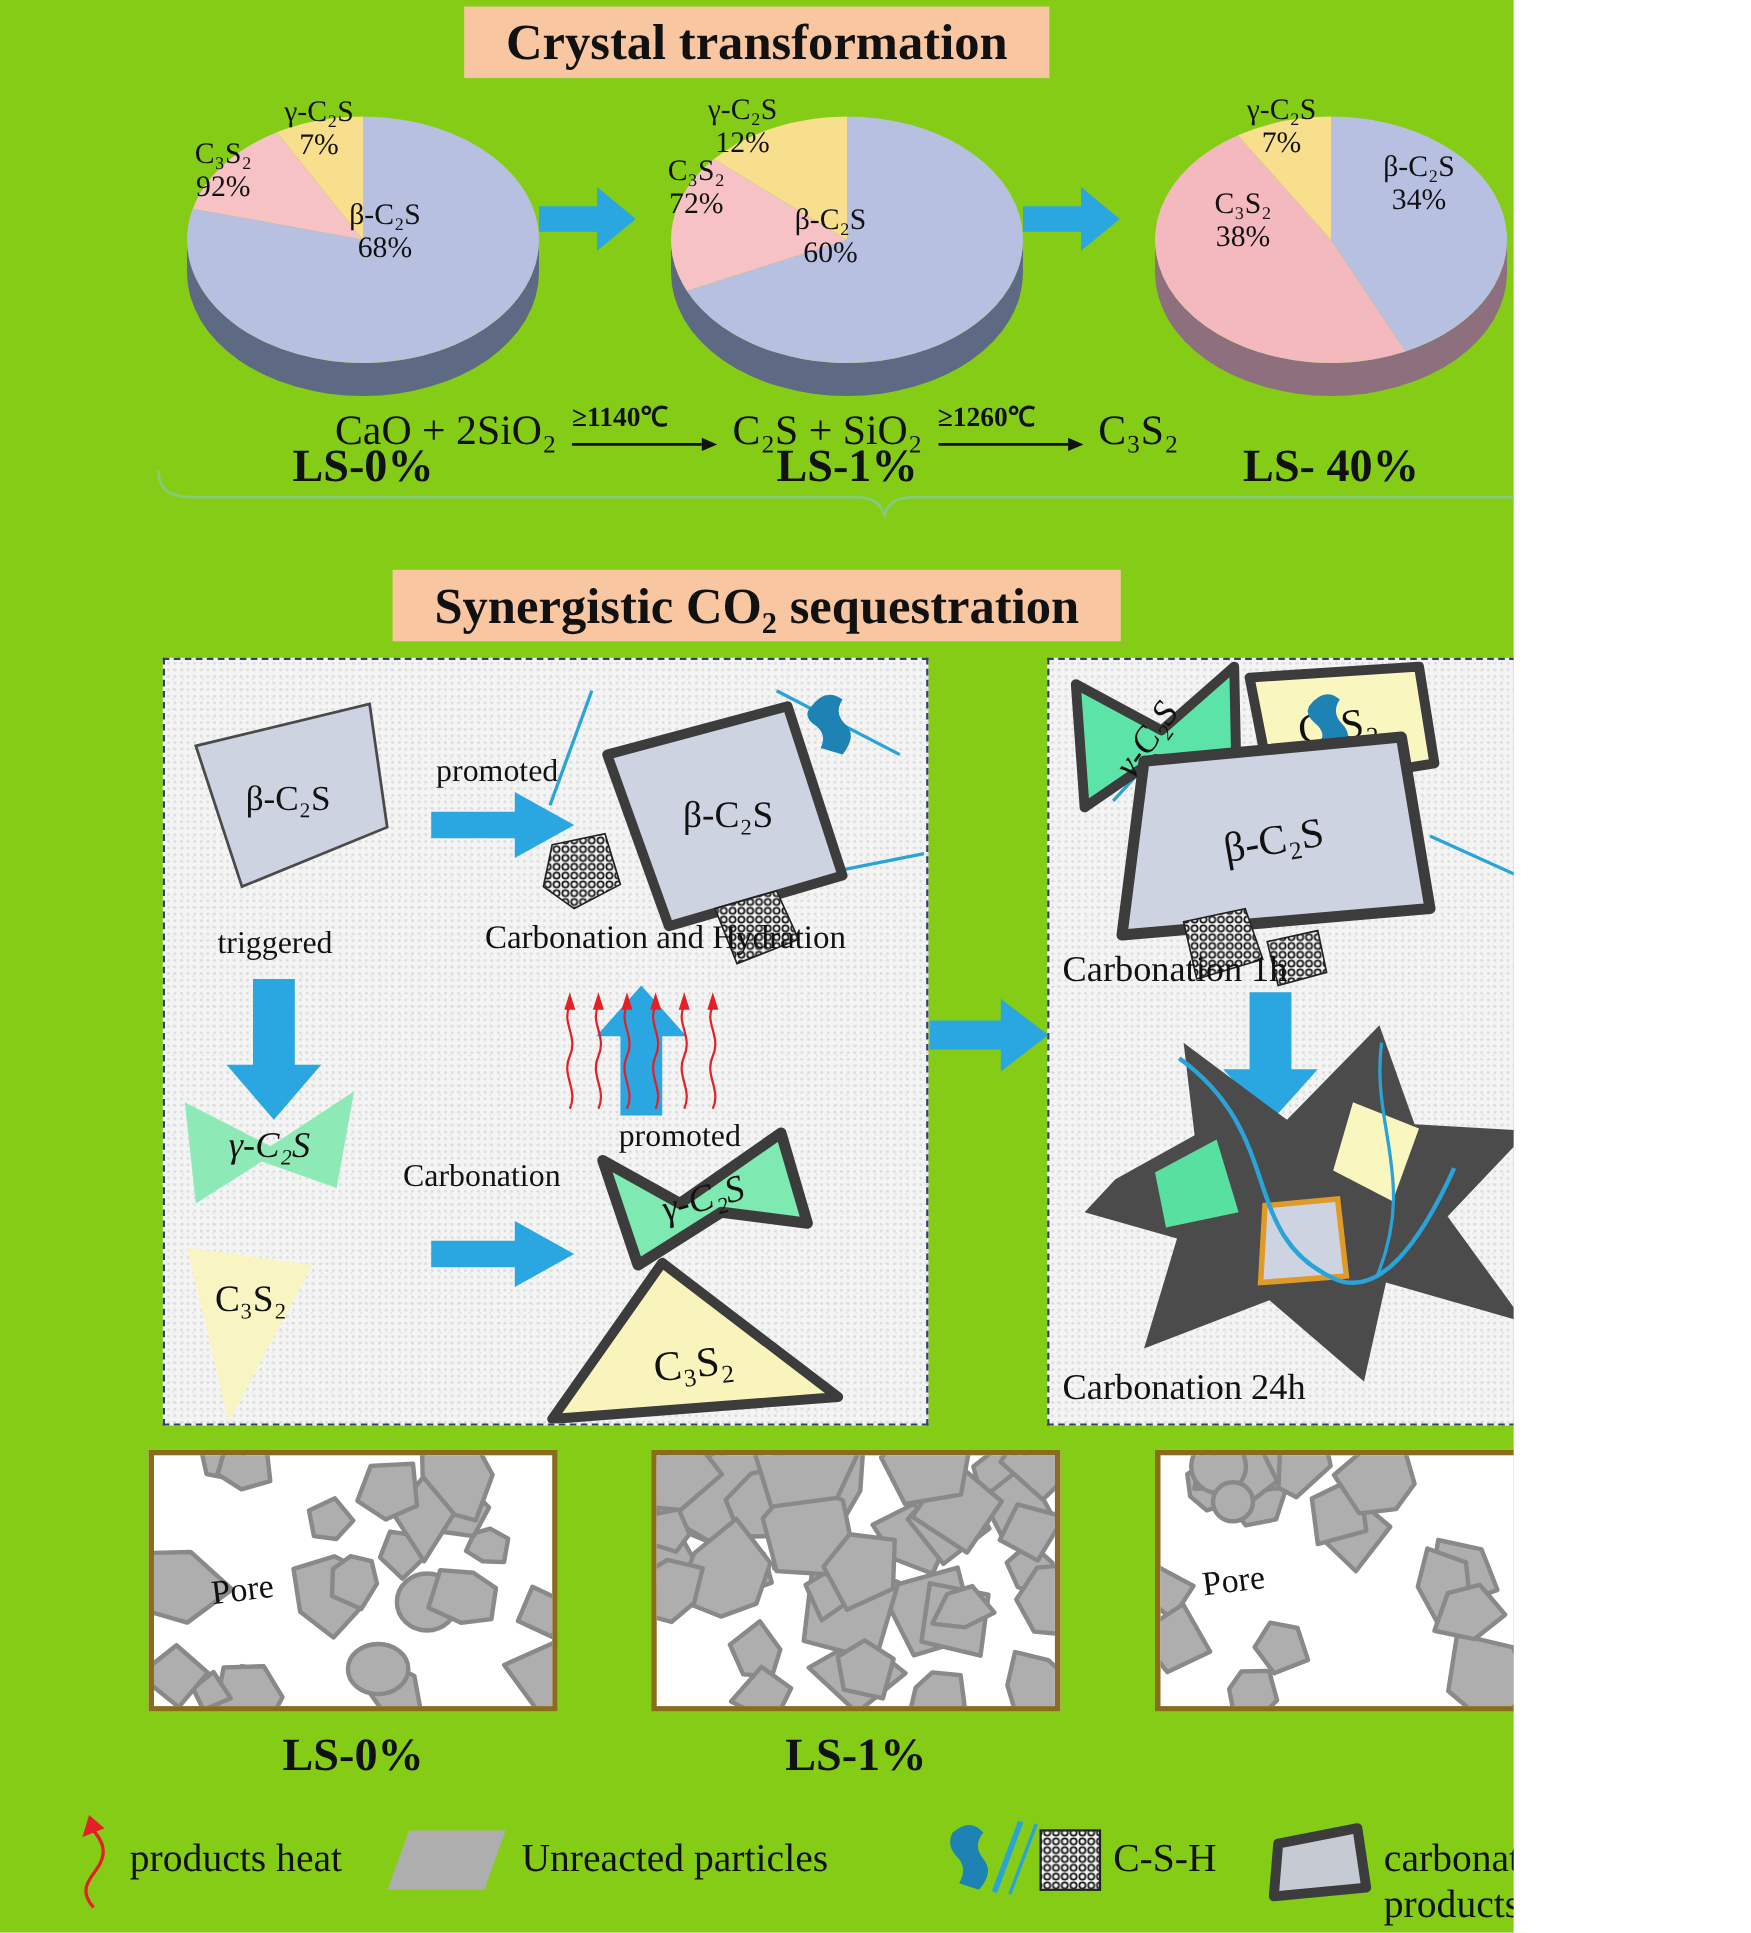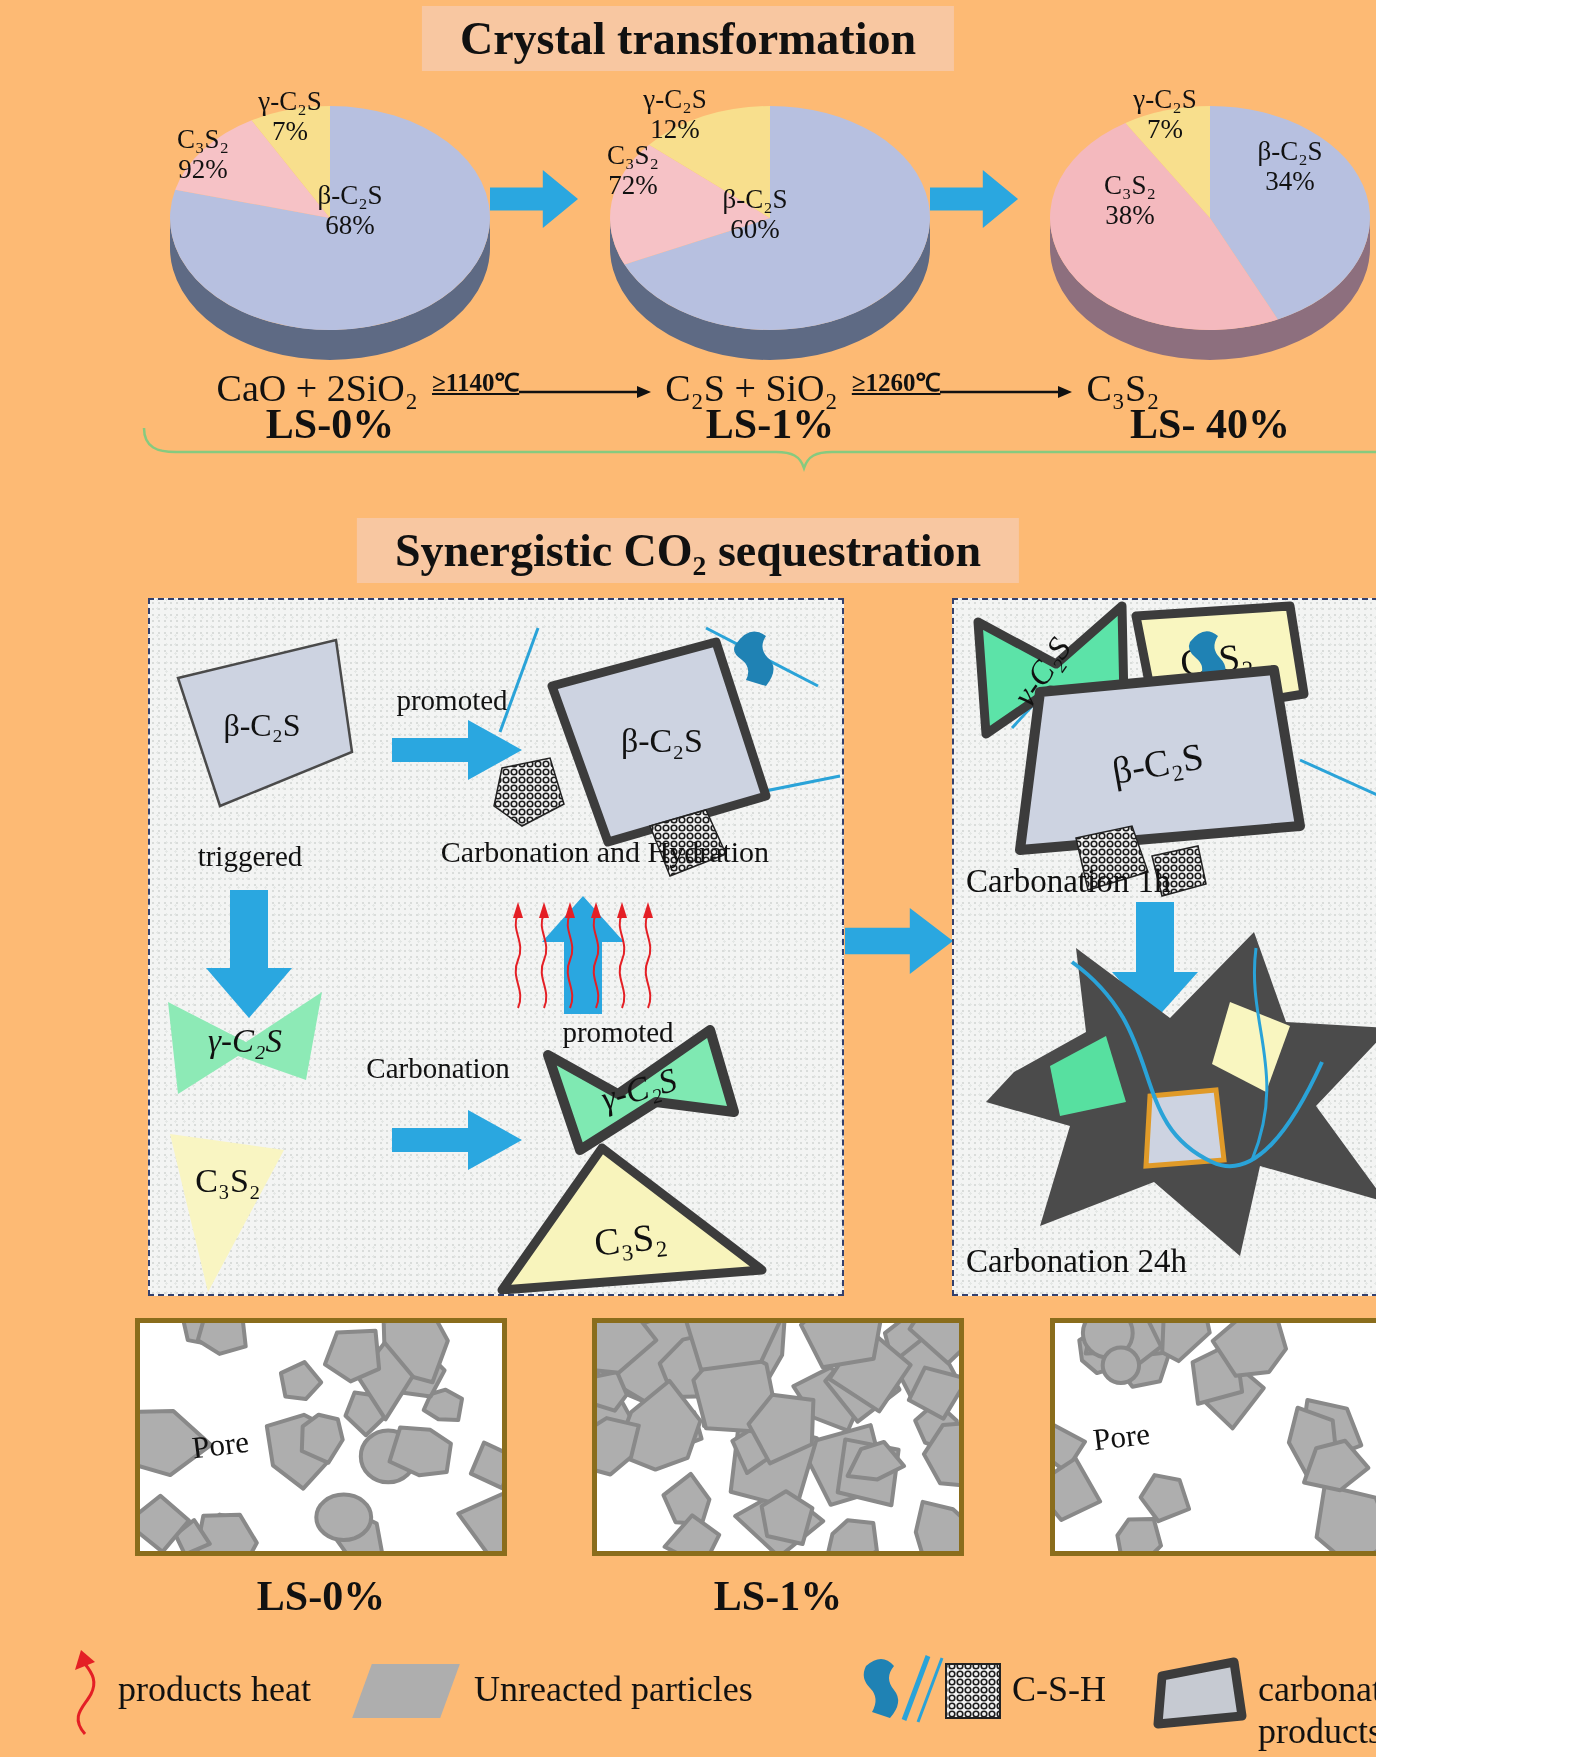--- a/index.html
+++ b/index.html
@@ -1,30 +1,30 @@
 <!DOCTYPE html>
 <html><head>
 <meta charset="utf-8">
 <style>
   html,body{margin:0;padding:0;background:#fff;}
-  .page{position:relative;width:1376px;height:1757px;background:#fdba74;overflow:hidden;
+  .page{position:relative;width:1376px;height:1757px;background:#84cc16;overflow:hidden;
         font-family:"Liberation Serif",serif;color:#111;}
   .banner{position:absolute;left:50%;transform:translateX(-50%);background:#f8c7a1;
           font-weight:bold;font-size:46px;padding:6px 38px;white-space:nowrap;}
   .banner-top{top:6px;}
   .banner-mid{top:518px;}
   .pie-wrap{position:absolute;top:78px;width:400px;height:390px;}
   .pie-lbl{position:absolute;text-align:center;font-size:27px;line-height:1.12;}
   .pie-name{position:absolute;top:322px;left:0;width:400px;text-align:center;
             font-size:42px;font-weight:bold;}
   .arrow-right{position:absolute;background:#2aa7e0;
      clip-path:polygon(0 30%,60% 30%,60% 0,100% 50%,60% 100%,60% 70%,0 70%);}
   .eq-row{position:absolute;top:366px;left:0;width:100%;display:flex;justify-content:center;
           align-items:center;gap:14px;font-size:38px;}
-  .rxn{display:flex;flex-direction:row;align-items:flex-end;transform:translateY(-6px);text-decoration:underline;}
+  .rxn{display:flex;flex-direction:column;align-items:flex-start;transform:translateY(-6px);}
   .rxn .cond{font-size:25px;font-weight:bold;margin-bottom:2px;}
   .scene{position:absolute;border:2px dashed #33406e;background-color:#f3f4f3;
      background-image:radial-gradient(#d9dcda 1.1px,transparent 1.3px),
                       radial-gradient(#e4e7e5 1px,transparent 1.2px);
      background-size:6px 6px,9px 9px;background-position:0 0,3px 4px;}
   .scene svg{display:block;width:100%;height:100%;}
   svg text{font-family:"Liberation Serif",serif;fill:#111;}
   .frame{position:absolute;top:1318px;width:372px;height:238px;border:5px solid #8a6d1c;
          background:#fff;box-sizing:border-box;}
   .frame svg{display:block;}

